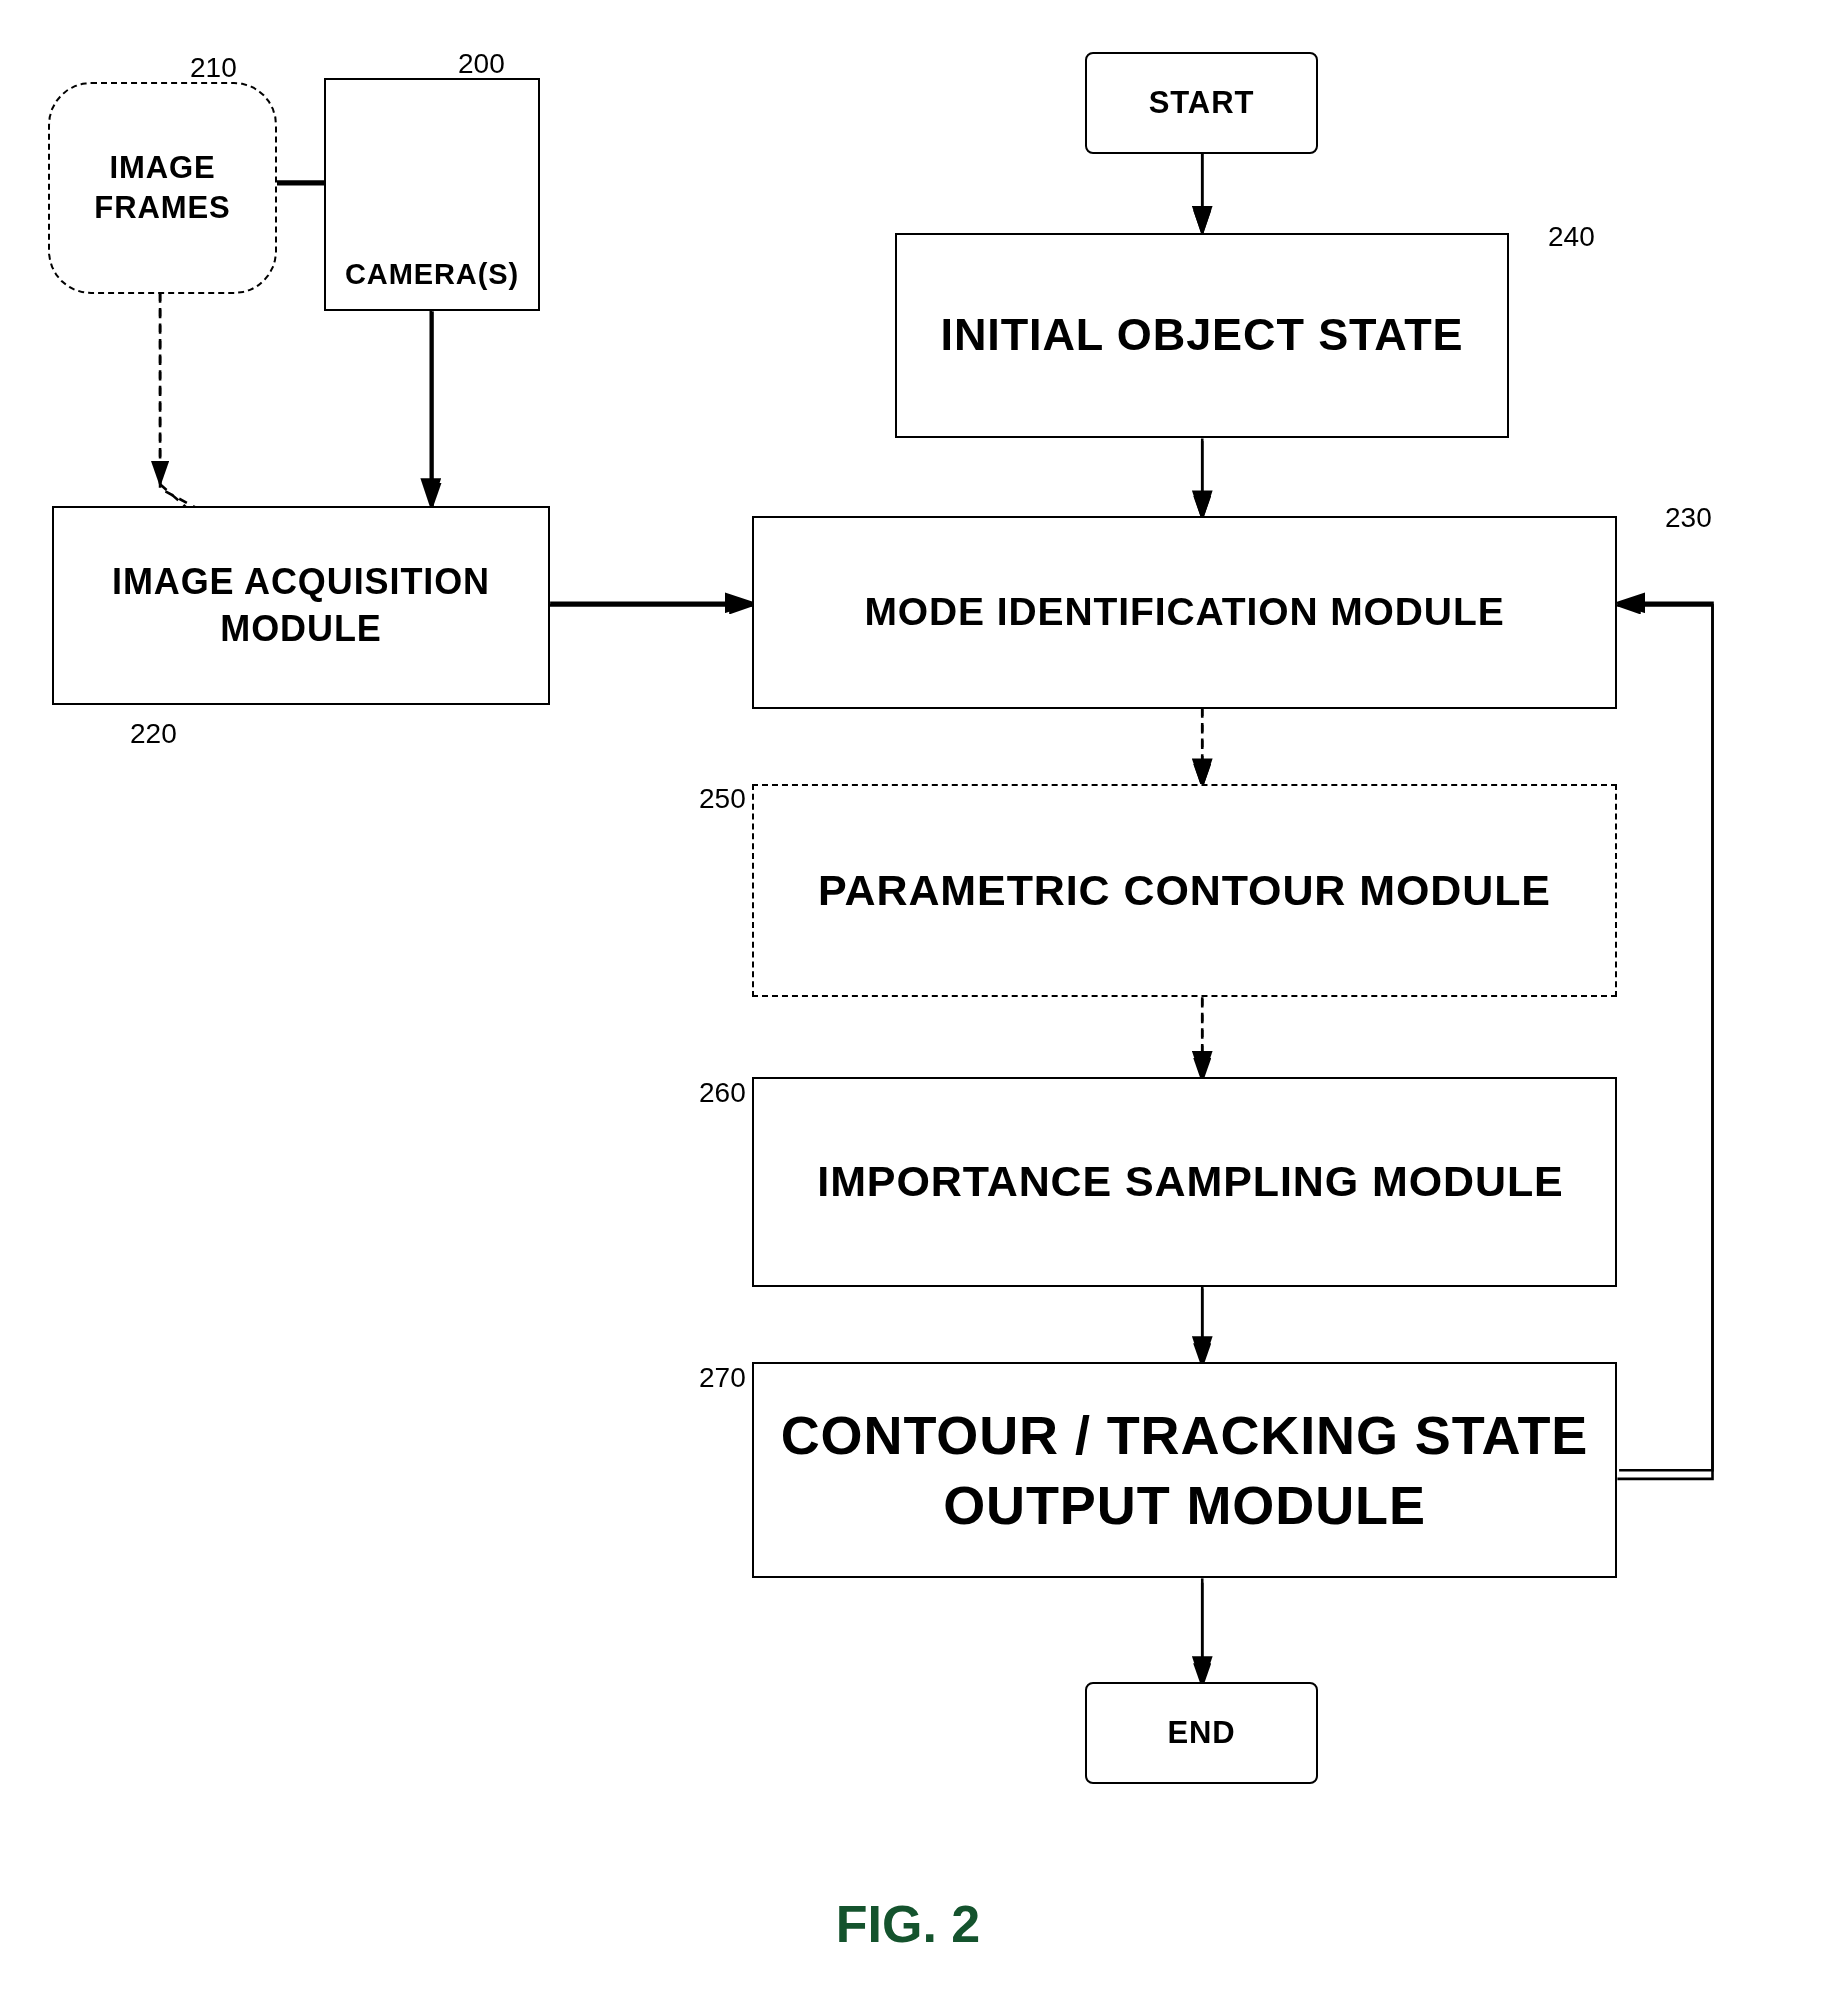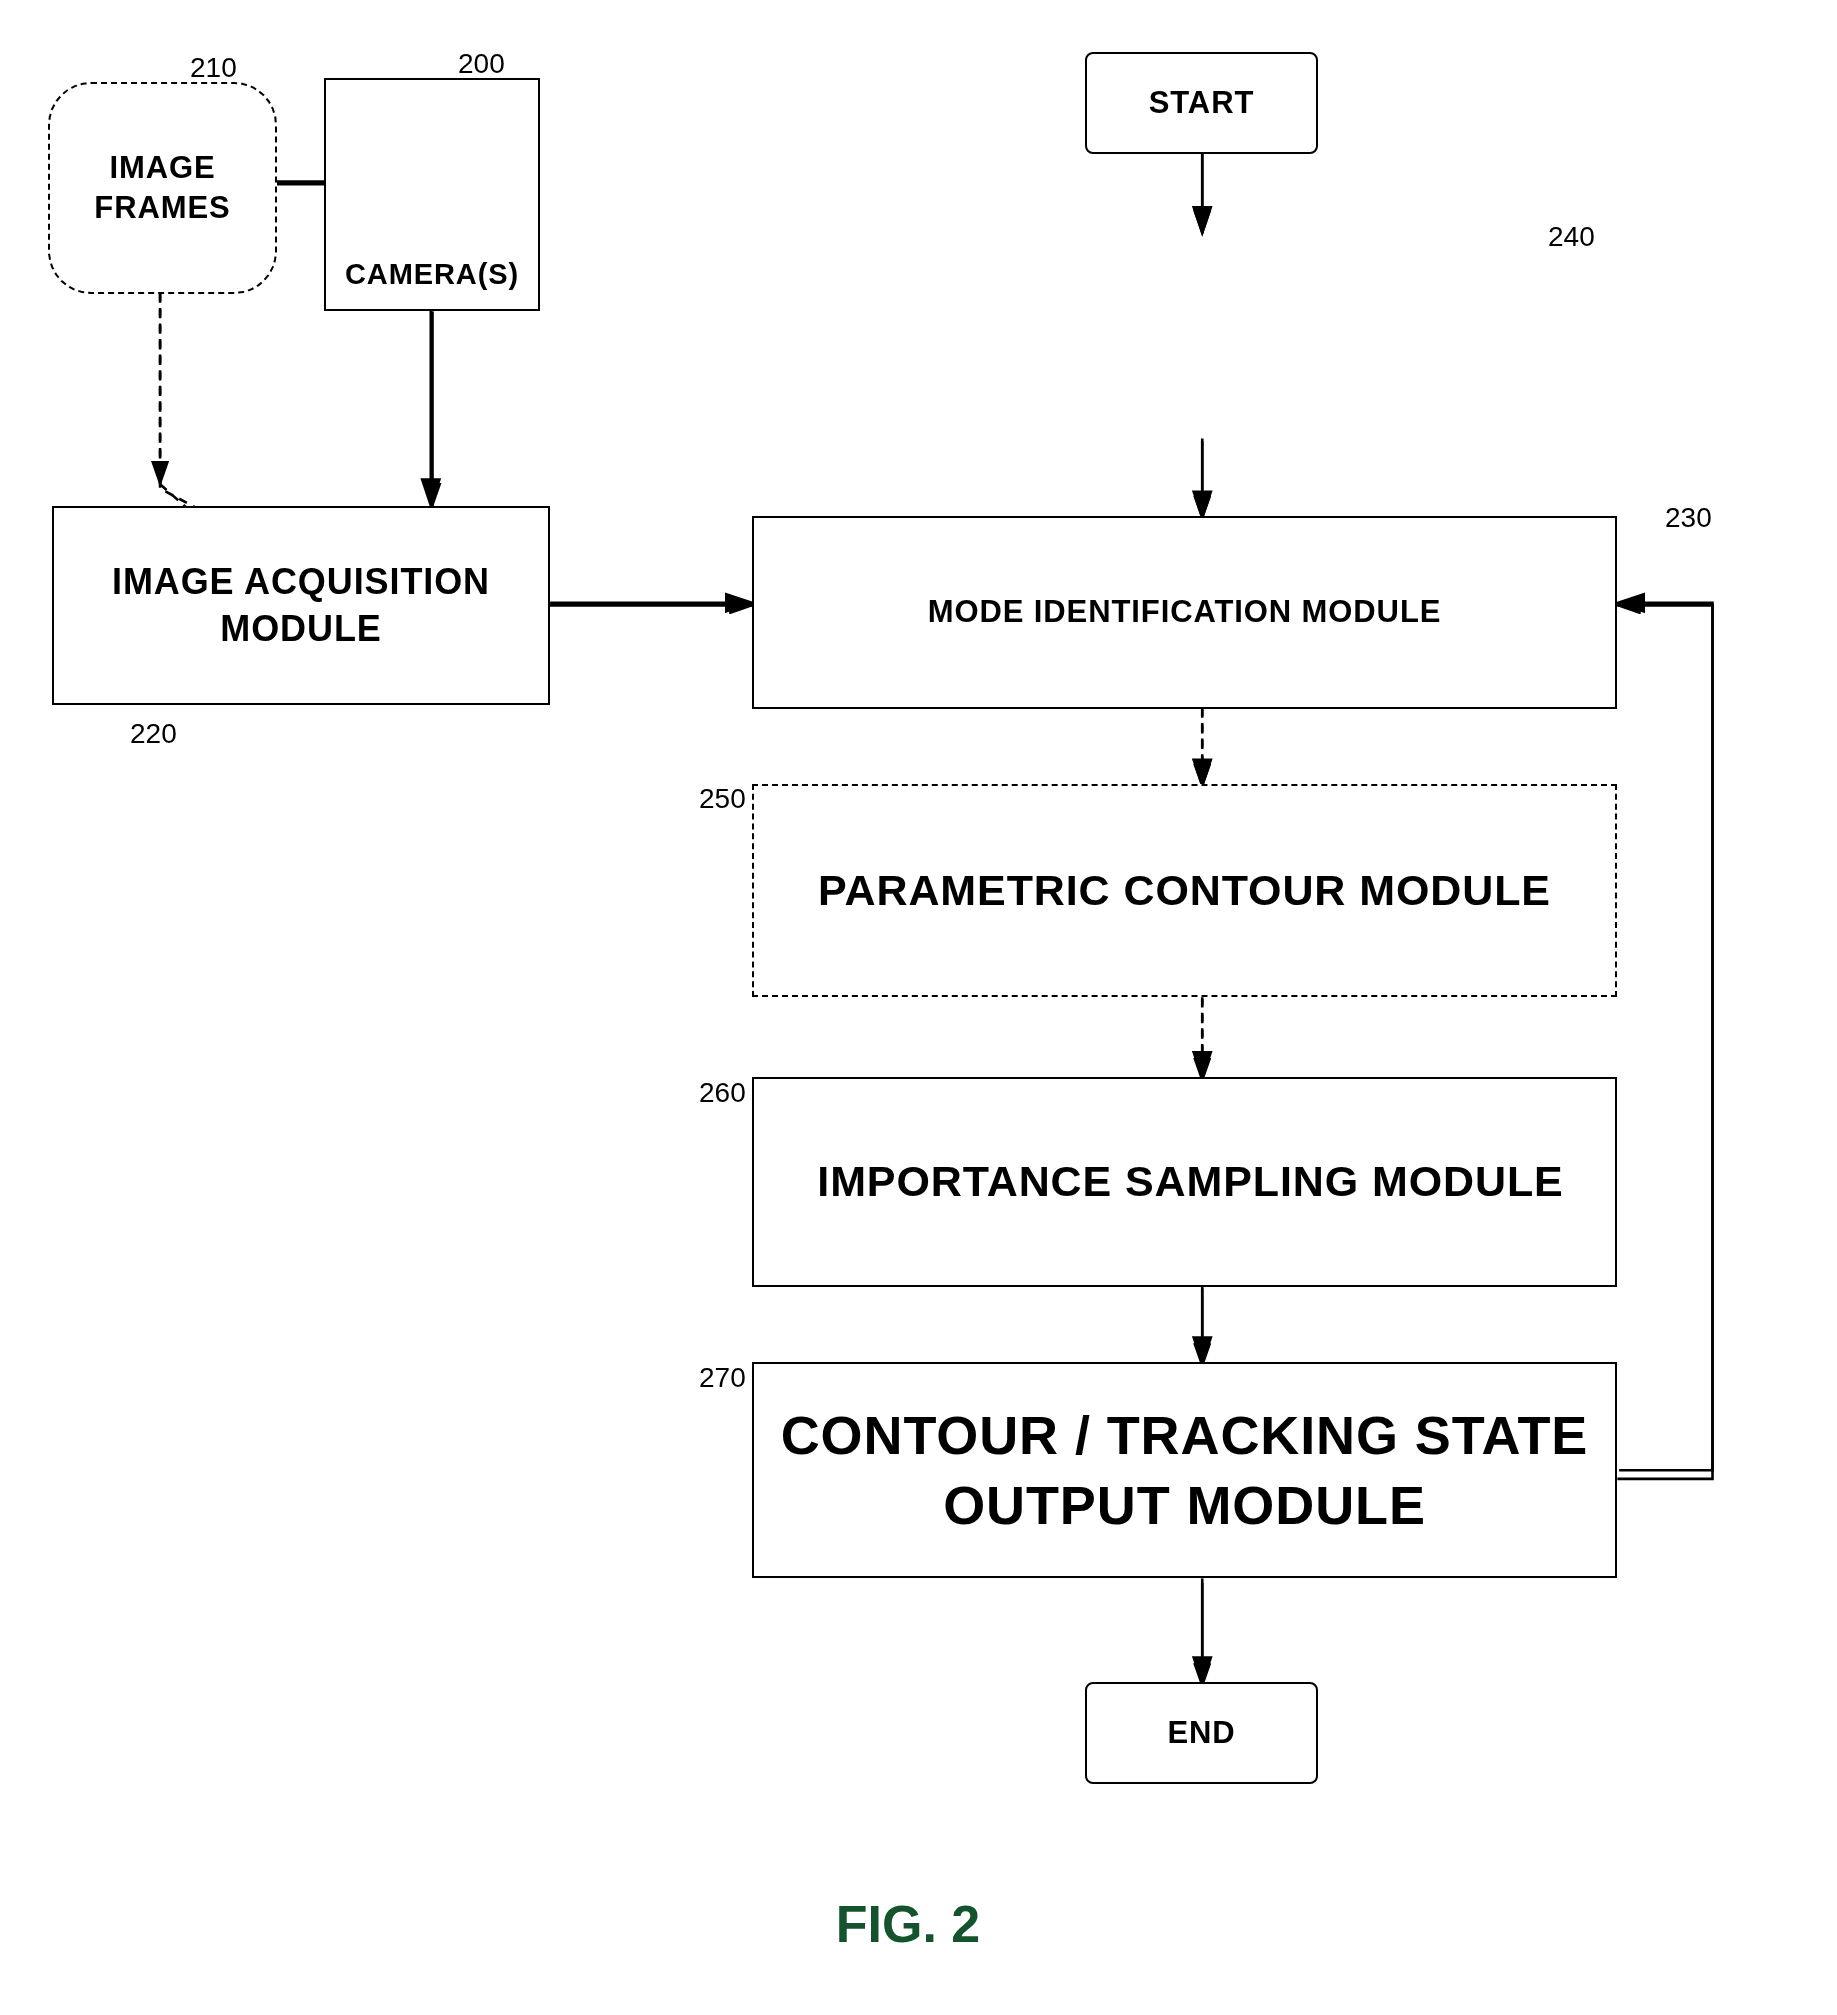--- a/index.html
+++ b/index.html
@@ -189,29 +189,32 @@
   <div class="cylinder-box" style="left:48px; top:82px; width:229px; height:212px;">
     <span class="box-label">IMAGE FRAMES</span>
   </div>
   <span class="ref-number" style="left:190px; top:52px;">210</span>
 
   <div class="rect-box" style="left:324px; top:78px; width:216px; height:233px;">
     <span class="box-label" style="position:absolute; bottom:15.6px; left:0; width:100%; text-align:center; font-size:29px;">CAMERA(S)</span>
   </div>
   <span class="ref-number" style="left:458px; top:48px;">200</span>
 
+  <div class="rect-box" style="left:895px; top:233px; width:614px; height:205px;">
+    <span class="box-label" style="font-size:45px;">INITIAL OBJECT STATE</span>
+  </div>
   <span class="ref-number" style="left:1548px; top:221px;">240</span>
 
   <div class="rect-box" style="left:52px; top:506px; width:498px; height:199px;">
     <span class="box-label" style="font-size:36px;">IMAGE ACQUISITION MODULE</span>
   </div>
   <span class="ref-number" style="left:130px; top:718px;">220</span>
 
   <div class="rect-box" style="left:752px; top:516px; width:865px; height:193px;">
-    <span class="box-label" style="font-size:31px;">MODE IDENTIFICATION MODULE</span>
+    <span class="box-label" style="font-size:39px;">MODE IDENTIFICATION MODULE</span>
   </div>
   <span class="ref-number" style="left:1665px; top:502px;">230</span>
 
   <div class="dashed-box" style="left:752px; top:784px; width:865px; height:213px;">
     <span class="box-label" style="font-size:43px;">PARAMETRIC CONTOUR MODULE</span>
   </div>
   <span class="ref-number" style="left:699px; top:783px;">250</span>
 
   <div class="rect-box" style="left:752px; top:1077px; width:865px; height:210px;padding-left:12px;">
     <span class="box-label" style="font-size:43px;">IMPORTANCE SAMPLING MODULE</span>

